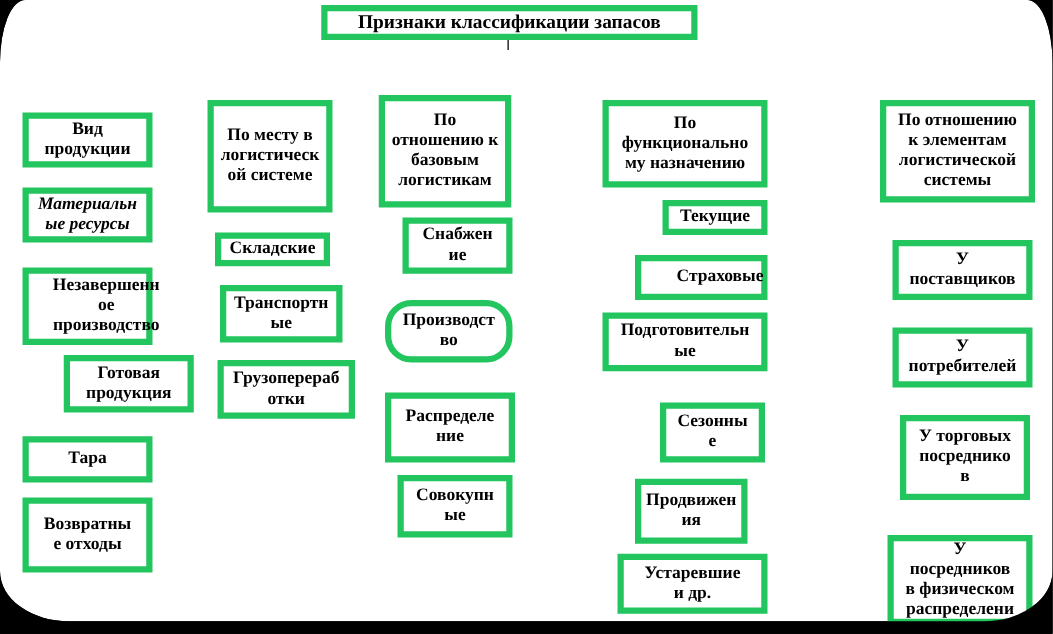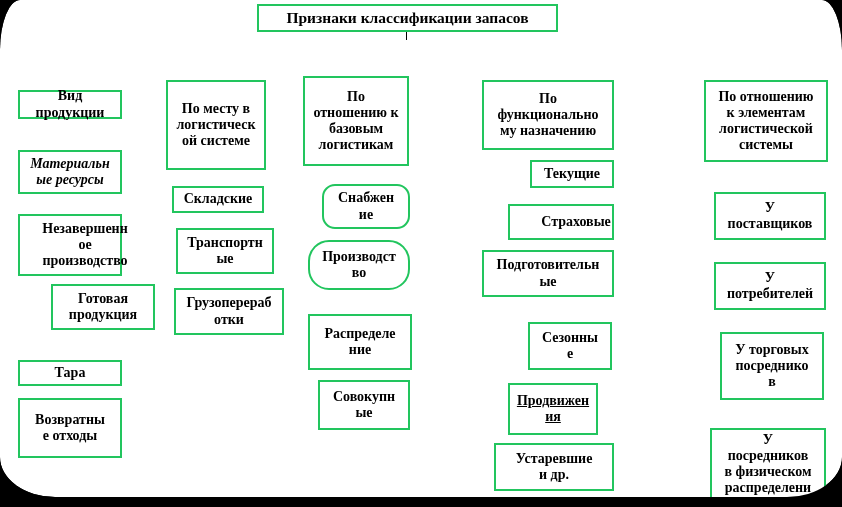--- a/index.html
+++ b/index.html
@@ -25,21 +25,21 @@
     position: absolute;
     left: 0; right: 0; top: 0; bottom: 10px;
     border-radius: 20px 20px 55px 55px / 50px 50px 40px 40px;
     box-shadow: 0 0 0 1200px #000;
     z-index: 5;
     pointer-events: none;
   }
   .box {
     position: absolute;
     box-sizing: border-box;
-    border: 2px solid #22c55e;
+    border: 5px solid #22c55e;
     background: #fff;
     display: flex;
     align-items: center;
     justify-content: center;
     text-align: center;
     white-space: pre-line;
     font-weight: bold;
     font-size: 14px;
     line-height: 1.15;
     padding: 1px 2px;
@@ -57,65 +57,65 @@
 </style>
 </head>
 <body>
 
 <div class="page">
   <div class="paper"></div>
 
   <div class="box title-box" style="left:257px; top:4px; width:301px; height:28px;">Признаки классификации запасов</div>
   <div class="connector" style="left:406px; top:32px; width:1px; height:8px;"></div>
 
-  <div class="box" style="left:18px; top:90px; width:104px; height:29px;">Вид
+  <div class="box" style="left:18px; top:90px; width:104px; height:44px;">Вид
 продукции</div>
   <div class="box" style="left:18px; top:150px; width:104px; height:44px;font-style:italic;">Материальн
 ые ресурсы</div>
   <div class="box" style="left:18px; top:214px; width:104px; height:62px;padding-left:32px;">Незавершенн
 ое
 производство</div>
   <div class="box" style="left:18px; top:284px; width:104px; height:46px;margin-left:33px;">Готовая
 продукция</div>
-  <div class="box" style="left:18px; top:360px; width:104px; height:26px;">Тара</div>
+  <div class="box" style="left:18px; top:349px; width:104px; height:37px;">Тара</div>
   <div class="box" style="left:18px; top:398px; width:104px; height:60px;">Возвратны
 е отходы</div>
 
   <div class="box" style="left:166px; top:80px; width:100px; height:90px;">По месту в
 логистическ
 ой системе</div>
   <div class="box" style="left:172px; top:186px; width:92px; height:27px;">Складские</div>
   <div class="box" style="left:176px; top:228px; width:98px; height:46px;">Транспортн
 ые</div>
   <div class="box" style="left:174px; top:288px; width:110px; height:47px;">Грузоперераб
 отки</div>
 
   <div class="box" style="left:303px; top:76px; width:106px; height:90px;">По
 отношению к
 базовым
 логистикам</div>
-  <div class="box" style="left:322px; top:184px; width:88px; height:45px;border-radius:13px;">Снабжен
+  <div class="box" style="left:322px; top:174px; width:88px; height:45px;">Снабжен
 ие</div>
   <div class="box" style="left:308px; top:240px; width:102px; height:50px;border-radius:21px;">Производст
 во</div>
   <div class="box" style="left:308px; top:314px; width:104px; height:56px;">Распределе
 ние</div>
   <div class="box" style="left:318px; top:380px; width:92px; height:50px;">Совокупн
 ые</div>
 
   <div class="box" style="left:482px; top:80px; width:132px; height:70px;">По
 функционально
 му назначению</div>
   <div class="box" style="left:530px; top:160px; width:84px; height:28px;">Текущие</div>
   <div class="box" style="left:508px; top:204px; width:106px; height:36px;padding-left:32px;">Страховые</div>
   <div class="box" style="left:482px; top:250px; width:132px; height:47px;">Подготовительн
 ые</div>
   <div class="box" style="left:528px; top:322px; width:84px; height:48px;">Сезонны
 е</div>
-  <div class="box" style="left:508px; top:383px; width:90px; height:52px;text-decoration:underline;">Продвижен
+  <div class="box" style="left:508px; top:383px; width:90px; height:52px;">Продвижен
 ия</div>
   <div class="box" style="left:494px; top:443px; width:120px; height:48px;">Устаревшие
 и др.</div>
 
   <div class="box" style="left:704px; top:80px; width:124px; height:82px;">По отношению
 к элементам
 логистической
 системы</div>
   <div class="box" style="left:714px; top:192px; width:112px; height:48px;">У
 поставщиков</div>

